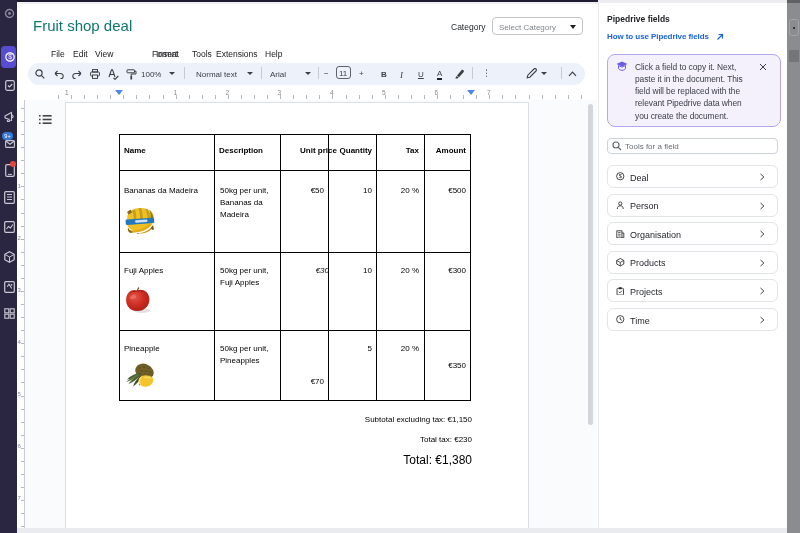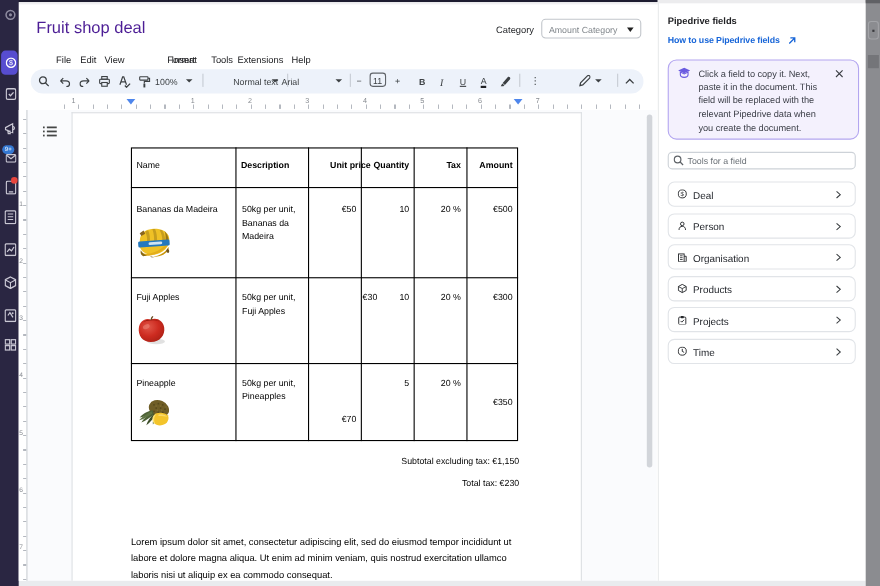--- a/index.html
+++ b/index.html
@@ -7,21 +7,21 @@
     font-family:"Liberation Sans", sans-serif; }
   .abs { position:absolute; }
   #stage { position:relative; width:800px; height:533px; overflow:hidden; }
   
   #topline { left:0; top:0; width:800px; height:2px; background:#1d1c30; }
   #topline2 { left:17px; top:2px; width:770px; height:2px; background:#f0f0f2; }
   #sidebar { left:0; top:0; width:17px; height:533px; background:#2a2642; z-index:30; }
   #rightstrip { left:787px; top:0; width:13px; height:533px; background:#8b8c90; z-index:25; }
   #bottomstrip { left:17px; top:528px; width:770px; height:5px; background:#e9ebee; z-index:24; }
   
-  #title { left:33px; top:17px; font-size:15px; color:#4c1d95; letter-spacing:0; }
+  #title { left:33px; top:17px; font-size:15px; color:#0f766e; letter-spacing:0; }
   #catlabel { left:451px; top:22px; font-size:8.5px; color:#26282b; }
   #catbox { left:492px; top:17px; width:91px; height:18px; border:1px solid #c2c6cb; border-radius:4px; background:#fff; }
   #cattext { left:499px; top:23px; font-size:8px; color:#80868b; }
   #catcaret { left:570px; top:25px; width:0; height:0; border-left:3.5px solid transparent; border-right:3.5px solid transparent; border-top:4px solid #1f1f1f; }
   .menu { top:49px; font-size:8.5px; color:#202124; }
   
   #pill { left:28px; top:63px; width:557px; height:22px; background:#edf2fa; border-radius:11px; }
   .tbtxt { top:70px; font-size:8px; color:#3c4043; }
   .tbdiv { top:67px; width:1px; height:12px; background:#c6cbd3; }
   .caret { width:0; height:0; border-left:3px solid transparent; border-right:3px solid transparent; border-top:3.5px solid #3c4043; top:72px; }
@@ -59,21 +59,21 @@
 <body>
 <div id="stage">
   <div id="topline" class="abs"></div>
   <div id="topline2" class="abs"></div>
   <div class="abs" style="left:598px;top:0;width:189px;height:3px;background:#ececee;z-index:22;"></div>
   <div class="abs" style="left:787px;top:0;width:13px;height:3px;background:#606165;z-index:26;"></div>
 
   <div id="title" class="abs">Fruit shop deal</div>
   <div id="catlabel" class="abs">Category</div>
   <div id="catbox" class="abs"></div>
-  <div id="cattext" class="abs">Amount Category</div>
+  <div id="cattext" class="abs">Select Category</div>
   <div id="catcaret" class="abs"></div>
 
   <div class="abs menu" style="left:51px;">File</div>
   <div class="abs menu" style="left:73px;">Edit</div>
   <div class="abs menu" style="left:95px;">View</div>
   <div class="abs menu" style="left:108px;margin-left:48px;">Insert</div>
   <div class="abs menu" style="left:152px;">Format</div>
   <div class="abs menu" style="left:192px;">Tools</div>
   <div class="abs menu" style="left:216px;">Extensions</div>
   <div class="abs menu" style="left:265px;">Help</div>
@@ -121,24 +121,24 @@
       <path d="M1.2 9.8 L1.8 7.2 L8 1 C8.5 0.5 9.5 0.5 10 1 C10.5 1.5 10.5 2.5 10 3 L3.8 9.2 Z" fill="none" stroke="#3c4043" stroke-width="1.1"></path>
     </svg>
 
     <svg class="abs" style="left:568px;top:71px;" width="9" height="6" viewBox="0 0 9 6">
       <path d="M1 4.8 L4.5 1.2 L8 4.8" fill="none" stroke="#3c4043" stroke-width="1.2"></path>
     </svg>
   </div>
   <div class="abs tbtxt" style="left:141px;">100%</div>
   <div class="abs caret" style="left:169px;"></div>
   <div class="abs tbdiv" style="left:184px;"></div>
-  <div class="abs tbtxt" style="left:212px;">Normal text</div>
+  <div class="abs tbtxt" style="left:196px;">Normal text</div>
   <div class="abs caret" style="left:247px;"></div>
   <div class="abs tbdiv" style="left:261px;"></div>
-  <div class="abs tbtxt" style="left:256px;">Arial</div>
+  <div class="abs tbtxt" style="left:270px;">Arial</div>
   <div class="abs caret" style="left:305px;"></div>
   <div class="abs tbdiv" style="left:318px;"></div>
   <div class="abs tbtxt" style="left:324px;top:69px;">−</div>
   <div id="fsbox" class="abs"></div>
   <div id="fstxt" class="abs">11</div>
   <div class="abs tbtxt" style="left:359px;top:69px;">+</div>
   <div class="abs tbtxt" style="left:381px;top:69.5px;font-weight:bold;">B</div>
   <div class="abs tbtxt" style="left:400px;top:69.5px;font-style:italic;font-family:'Liberation Serif',serif;font-size:9px;">I</div>
   <div class="abs tbtxt" style="left:418px;top:69.5px;text-decoration:underline;">U</div>
   <div class="abs tbtxt" style="left:437px;top:69.5px;border-bottom:2px solid #202124;line-height:8px;">A</div>
@@ -189,21 +189,21 @@
     <div class="abs" style="left:118.5px;top:134px;width:352px;height:267px;border:1px solid #000;"></div>
     <div class="abs" style="left:213.5px;top:134px;width:1px;height:267px;background:#000;"></div>
     <div class="abs" style="left:280px;top:134px;width:1px;height:267px;background:#000;"></div>
     <div class="abs" style="left:328px;top:134px;width:1px;height:267px;background:#000;"></div>
     <div class="abs" style="left:375.5px;top:134px;width:1px;height:267px;background:#000;"></div>
     <div class="abs" style="left:423.5px;top:134px;width:1px;height:267px;background:#000;"></div>
     <div class="abs" style="left:118.5px;top:170px;width:352px;height:1px;background:#000;"></div>
     <div class="abs" style="left:118.5px;top:252px;width:352px;height:1px;background:#000;"></div>
     <div class="abs" style="left:118.5px;top:330px;width:352px;height:1px;background:#000;"></div>
 
-    <div class="abs doc" style="left:124px;top:146px;font-weight:normal;">Name</div>
+    <div class="abs doc" style="left:124px;top:146px;font-weight:bold;">Name</div>
     <div class="abs doc" style="left:219px;top:146px;font-weight:bold;">Description</div>
     <div class="abs docr" style="left:280px;top:146px;width:57px;font-weight:bold;">Unit price</div>
     <div class="abs docr" style="left:328px;top:146px;width:44px;font-weight:bold;">Quantity</div>
     <div class="abs docr" style="left:375px;top:146px;width:44px;font-weight:bold;">Tax</div>
     <div class="abs docr" style="left:422px;top:146px;width:44px;font-weight:bold;">Amount</div>
 
     <div class="abs doc" style="left:124px;top:186px;">Bananas da Madeira</div>
     <div class="abs doc" style="left:220px;top:184.5px;line-height:12.4px;">50kg per unit,<br>Bananas da<br>Madeira</div>
     <div class="abs docr" style="left:280px;top:186px;width:44px;">€50</div>
     <div class="abs docr" style="left:328px;top:186px;width:44px;">10</div>
@@ -222,21 +222,21 @@
       </g>
       <path d="M27 16.5 C24 21 18 24.5 10.5 25.5 C6.5 25.8 4 24.8 3 22.8 C8.5 24.8 16.5 22.8 21.5 18.8 C24 16.9 26 16.3 27 16.5 Z" fill="#e3ad19"></path>
       <path d="M28 17.5 C26.2 21.8 20.5 25.5 14 26.3 C18 27 23.5 25.3 26.6 22 C28.2 20.2 28.9 18.6 28 17.5 Z" fill="#c9960f"></path>
       <path d="M3 20.5 C4.3 23 6.2 24.5 8.6 25.3 L5.2 26 C3.2 25 2.4 23 3 20.5 Z" fill="#8a6a14"></path>
       <path d="M11.5 26 L15.5 26.9 L13 27.4 Z" fill="#6f541f"></path>
       <path d="M27.3 19 C28.8 20 29.3 21.8 28.4 22.8 C27.5 23.3 26.2 22.4 26.1 20.8 Z" fill="#6f541f"></path>
     </svg>
 
     <div class="abs doc" style="left:124px;top:266px;">Fuji Apples</div>
     <div class="abs doc" style="left:220px;top:265px;line-height:12.4px;">50kg per unit,<br>Fuji Apples</div>
-    <div class="abs docr" style="left:280px;top:266px;width:63px;">€30</div>
+    <div class="abs docr" style="left:280px;top:266px;width:49px;font-style:italic;">€30</div>
     <div class="abs docr" style="left:328px;top:266px;width:44px;">10</div>
     <div class="abs docr" style="left:375px;top:266px;width:44px;">20 %</div>
     <div class="abs docr" style="left:422px;top:266px;width:44px;">€300</div>
     <svg class="abs" style="left:125px;top:286.5px;" width="27" height="27" viewBox="0 0 27 27">
       <ellipse cx="17" cy="23.5" rx="8" ry="2.5" fill="#c9c9c9" opacity="0.55"></ellipse>
       <defs>
           <radialGradient id="ap" cx="0.38" cy="0.35" r="0.8">
         <stop offset="0" stop-color="#e05648"></stop>
             <stop offset="0.5" stop-color="#cd2b20"></stop>
             <stop offset="1" stop-color="#a31d12"></stop>
@@ -281,22 +281,22 @@
         <path d="M12 11 C8 12.5 3 16 0.5 19 C4.5 18 9.5 15 12.5 12.8 Z" fill="#5d7342"></path>
         <path d="M15 13.5 C13.5 17 12.5 20.5 13 23 C15 20.5 16.5 16.5 16.5 13.8 Z" fill="#59703e"></path>
       </g>
       <path d="M15.5 13 C19 11.5 24 12 26.5 14.5 C28 17 27 20.5 24 22.5 C20.5 24.5 16 24 14 21.5 C12.5 19 13 14.5 15.5 13 Z" fill="#f3c42b"></path>
       <path d="M16 13.5 C14 15.5 13.5 19 15 21.8 C13.5 22 12.5 20 12.5 17.8 C12.5 15.5 14 13.8 16 13.5 Z" fill="#fae27a"></path>
       <path d="M18 14 C21 13 24.5 14 26 16 C24 15.5 20.5 15 18 15.2 Z" fill="#fbe07a" opacity="0.8"></path>
     </svg>
 
     <div class="abs docr" style="left:322px;top:415px;width:150px;">Subtotal excluding tax: €1,150</div>
     <div class="abs docr" style="left:322px;top:434.5px;width:150px;">Total tax: €230</div>
-
-    <div class="abs doc" style="left:119px;top:485px;width:356px;font-size:8.5px;line-height:14.9px;">Lorem ipsum dolor sit amet, consectetur adipiscing elit, sed do eiusmod tempor incididunt ut<br>labore et dolore magna aliqua. Ut enim ad minim veniam, quis nostrud exercitation ullamco<br>laboris nisi ut aliquip ex ea commodo consequat.</div>
+    <div class="abs docr" style="left:322px;top:452.5px;width:150px;font-size:12px;">Total: €1,380</div>
+
   </div>
 
   <div id="panel" class="abs"></div>
   <div id="ph" class="abs">Pipedrive fields</div>
   <div id="plink" class="abs">How to use Pipedrive fields</div>
   <div id="pbox" class="abs"></div>
   <div id="pboxtxt" class="abs">Click a field to copy it. Next,<br>paste it in the document. This<br>field will be replaced with the<br>relevant Pipedrive data when<br>you create the document.</div>
   <div id="psearch" class="abs"></div>
   <div id="pstext" class="abs">Tools for a field</div>
   <div id="prows" class="abs" style="left:0;top:0;width:800px;height:533px;z-index:21;">

